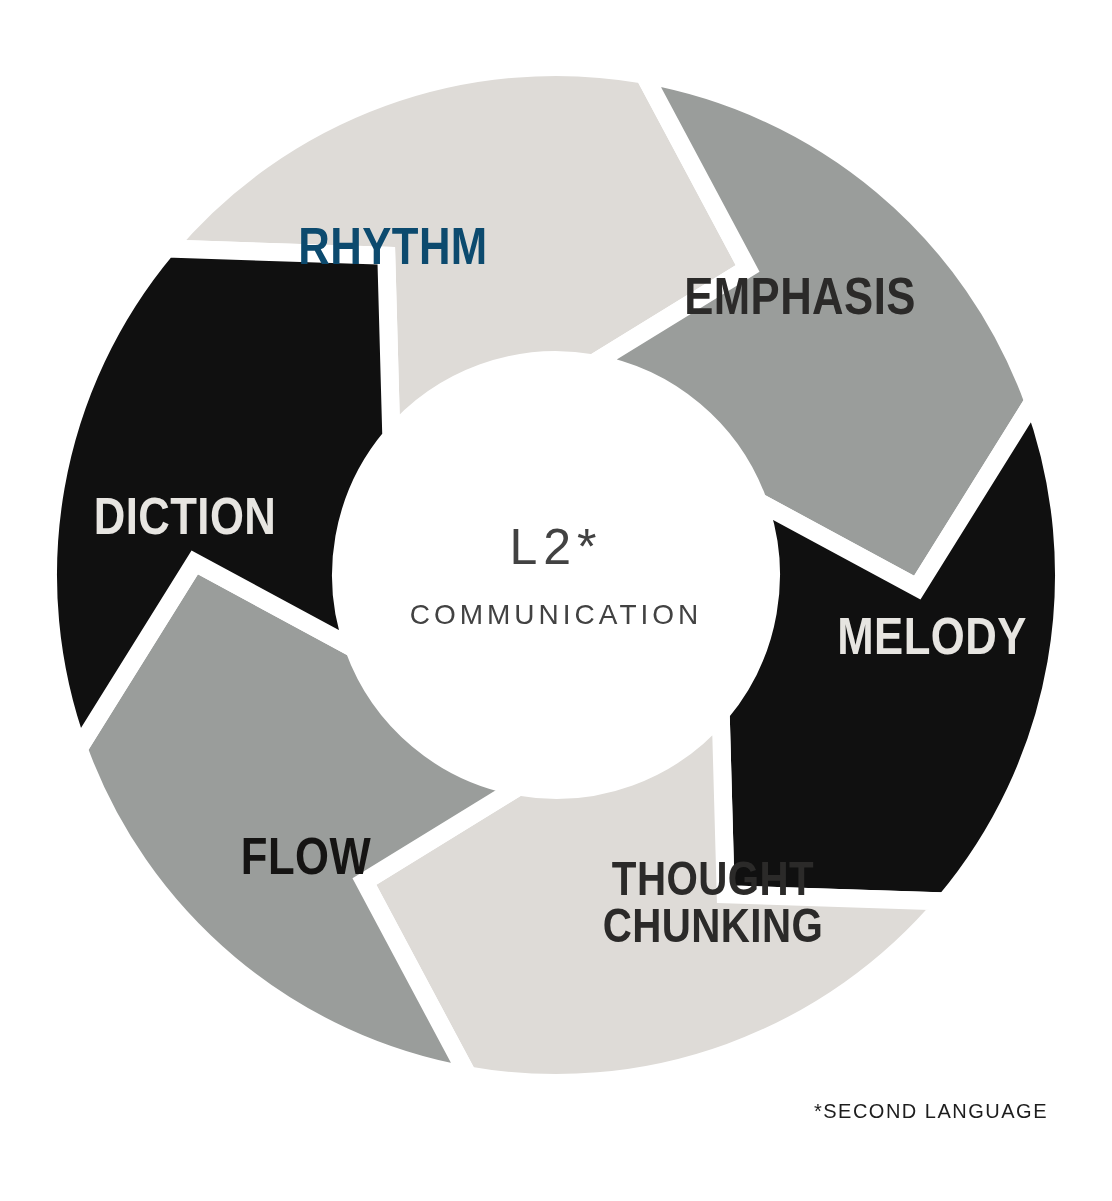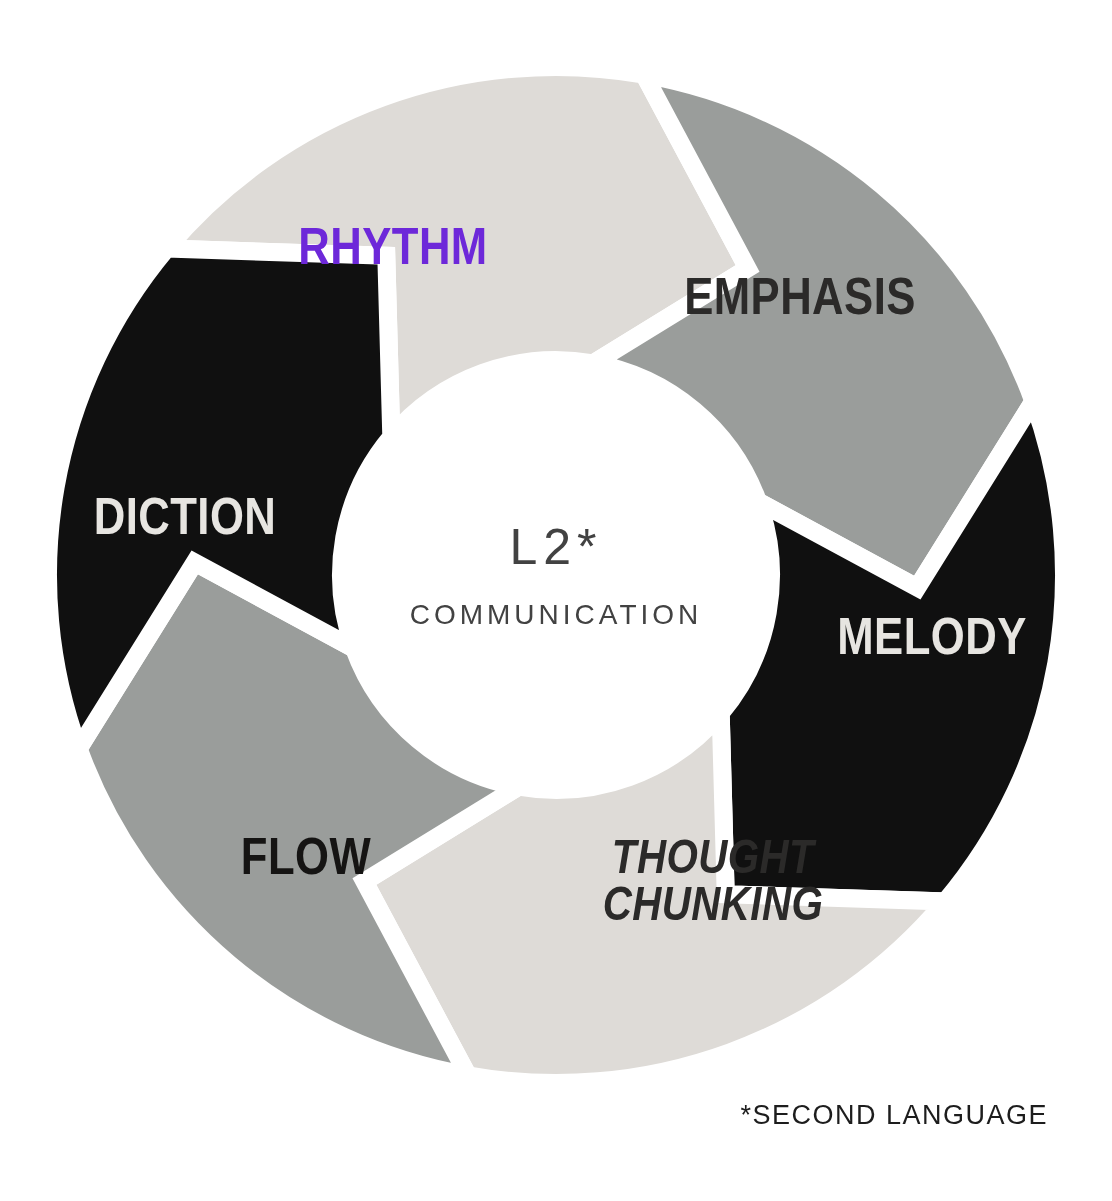--- a/index.html
+++ b/index.html
@@ -64,54 +64,54 @@
   .center-line2 {
     font-size: 28px;
     letter-spacing: 4px;
     font-weight: 400;
     margin-top: 24px;
   }
   .footnote {
     position: absolute;
     top: 1100px;
     right: 64px;
-    font-size: 27px;
+    font-size: 20px;
     letter-spacing: 1.5px;
     font-weight: 400;
     color: #1d1d1d;
     white-space: nowrap;
   }
 </style>
 </head>
 <body>
 
 <div class="stage">
 
   <svg class="cycle" width="1112" height="1201" viewBox="0 0 1112 1201" xmlns="http://www.w3.org/2000/svg">
       <path d="M 166.8 248.5 A 508 508 0 0 1 644.2 74.7 L 747.6 268.4 L 593.3 363.3 A 215 215 0 0 0 391.3 436.8 L 386.3 255.8 Z" fill="#dedbd7" stroke="#ffffff" stroke-width="18" stroke-linejoin="miter"></path>
       <path d="M 644.2 74.7 A 508 508 0 0 1 1033.4 401.3 L 917.3 587.6 L 758.0 501.5 A 215 215 0 0 0 593.3 363.3 L 747.6 268.4 Z" fill="#9a9d9b" stroke="#ffffff" stroke-width="18" stroke-linejoin="miter"></path>
       <path d="M 1033.4 401.3 A 508 508 0 0 1 945.2 901.5 L 725.7 894.2 L 720.7 713.2 A 215 215 0 0 0 758.0 501.5 L 917.3 587.6 Z" fill="#101010" stroke="#ffffff" stroke-width="18" stroke-linejoin="miter"></path>
       <path d="M 945.2 901.5 A 508 508 0 0 1 467.8 1075.3 L 364.4 881.6 L 518.7 786.7 A 215 215 0 0 0 720.7 713.2 L 725.7 894.2 Z" fill="#dedbd7" stroke="#ffffff" stroke-width="18" stroke-linejoin="miter"></path>
       <path d="M 467.8 1075.3 A 508 508 0 0 1 78.6 748.7 L 194.7 562.4 L 354.0 648.5 A 215 215 0 0 0 518.7 786.7 L 364.4 881.6 Z" fill="#9a9d9b" stroke="#ffffff" stroke-width="18" stroke-linejoin="miter"></path>
       <path d="M 78.6 748.7 A 508 508 0 0 1 166.8 248.5 L 386.3 255.8 L 391.3 436.8 A 215 215 0 0 0 354.0 648.5 L 194.7 562.4 Z" fill="#101010" stroke="#ffffff" stroke-width="18" stroke-linejoin="miter"></path>
     </svg>
 
-  <div class="seg-label" style="left: 393px; top: 246px; color: #6d28d9;">
+  <div class="seg-label" style="left: 393px; top: 246px; color: #0c4a6e;">
     <span class="inner">RHYTHM</span>
   </div>
 
   <div class="seg-label" style="left: 800px; top: 296px; color: rgb(43, 42, 41);">
     <span class="inner">EMPHASIS</span>
   </div>
 
   <div class="seg-label" style="left: 932px; top: 636px; color: rgb(231, 229, 225); text-align: right;">
     <span class="inner">MELODY</span>
   </div>
 
-  <div class="seg-label wrap" style="left: 713px; top: 880px; color: rgb(43, 42, 41); font-style: italic;">
+  <div class="seg-label wrap" style="left: 713px; top: 902px; color: rgb(43, 42, 41);">
     <span class="inner">THOUGHT CHUNKING</span>
   </div>
 
   <div class="seg-label" style="left: 185px; top: 516px; color: rgb(231, 229, 225);">
     <span class="inner">DICTION</span>
   </div>
 
   <div class="seg-label" style="left: 306px; top: 856px; color: rgb(21, 20, 19);">
     <span class="inner">FLOW</span>
   </div>

